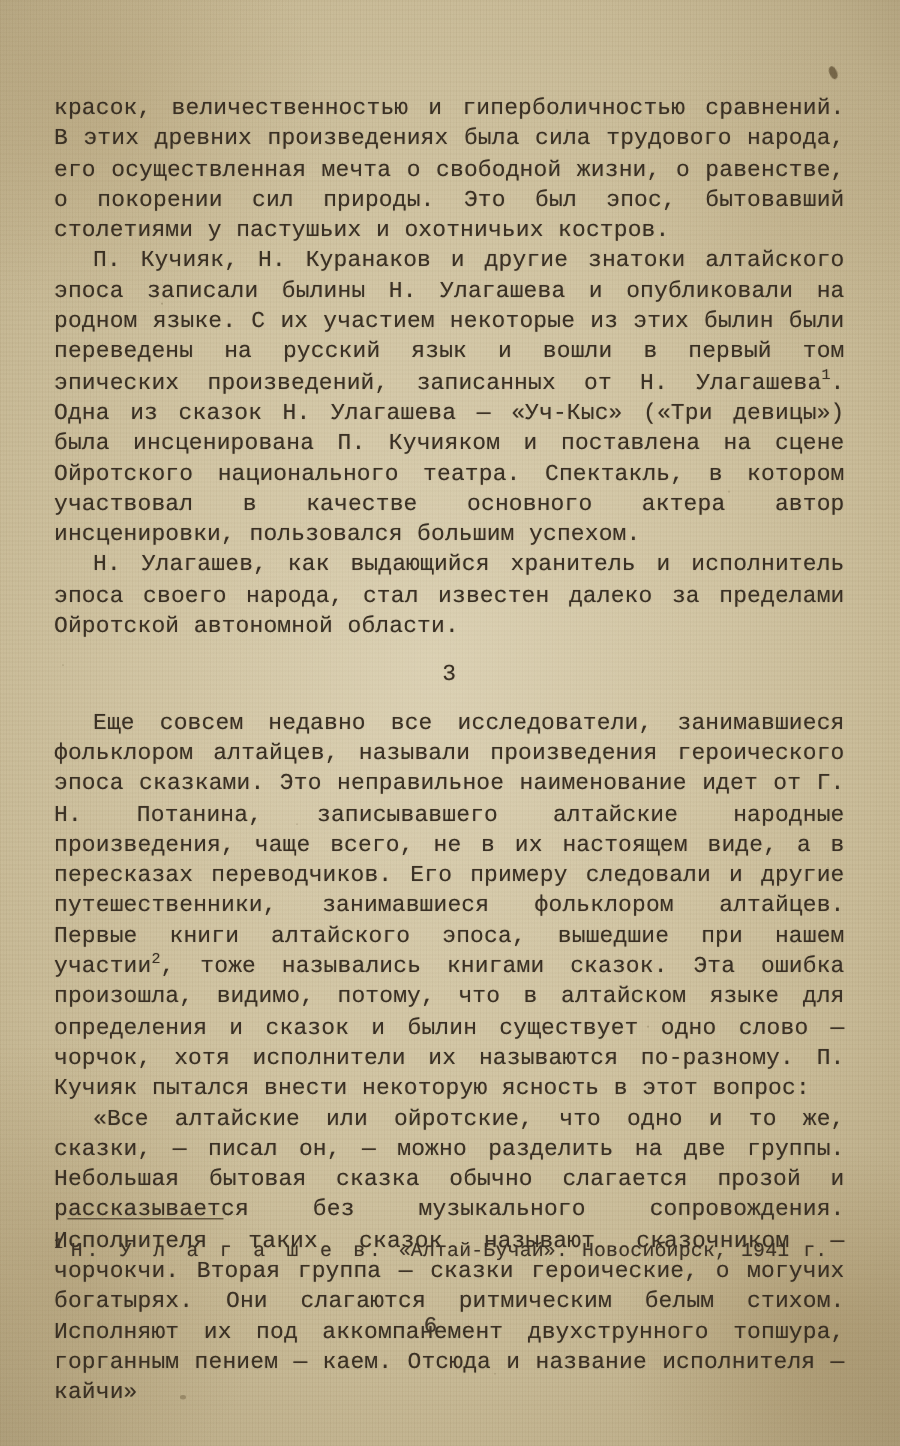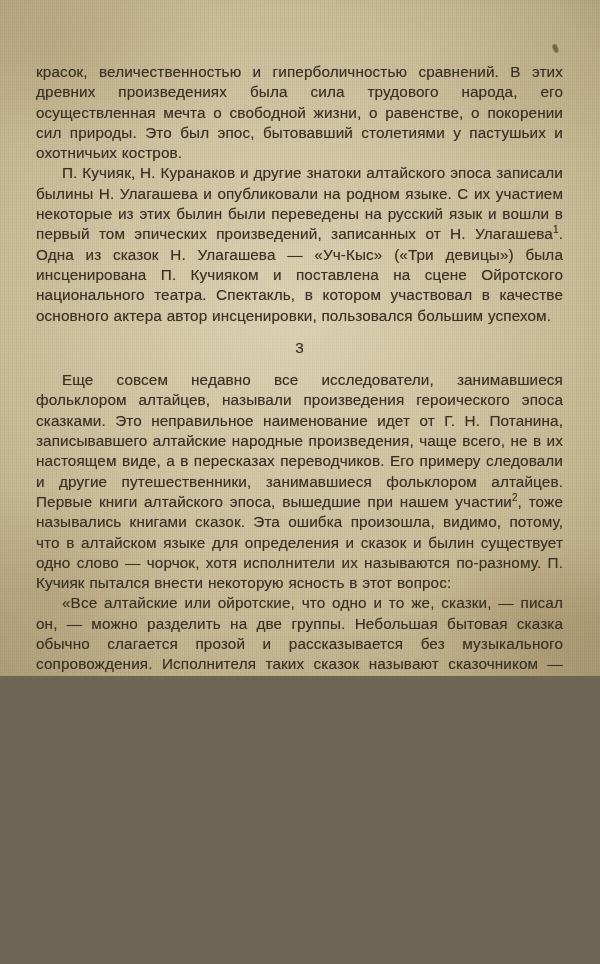--- a/index.html
+++ b/index.html
@@ -5,23 +5,23 @@
   html, body {
     margin: 0;
     padding: 0;
     background: #6e6554;
   }
 
   
   #page {
     position: relative;
     width: 600px;
-    height: 676px;
+    height: 964px;
     overflow: hidden;
-    font-family: Liberation Sans, sans-serif;
+    font-family: Liberation Mono, monospace;
     background-color: #c6b894;
     background-image:
       
       radial-gradient(ellipse 78% 72% at 48% 46%,
         rgba(255,250,232,0.34) 0%,
         rgba(255,248,226,0.16) 42%,
         rgba(120,98,58,0.00) 66%,
         rgba(110,88,48,0.13) 84%,
         rgba(96,76,40,0.27) 100%),
       
@@ -189,20 +189,21 @@
   <div class="fleck" id="fleck-2"></div>
 
   <div id="ink">
 
     <div id="textblock">
 
       <p class="para noindent">красок, величественностью и гиперболичностью сравнений. В этих древних произведениях была сила трудового народа, его осуществленная мечта о свободной жизни, о равенстве, о покорении сил природы. Это был эпос, бытовавший столетиями у пастушьих и охотничьих костров.</p>
 
       <p class="para"><span>П. Кучияк, Н. Куранаков и другие знатоки алтайского эпоса записали былины Н. Улагашева и опубликовали на родном языке. С их участием некоторые из этих былин были переведены на русский язык и вошли в первый том эпических произведений, записанных от Н. Улагашева</span><sup class="fn">1</sup><span>. Одна из сказок Н. Улагашева — «Уч-Кыс» («Три девицы») была инсценирована П. Кучияком и поставлена на сцене Ойротского национального театра. Спектакль, в котором участвовал в качестве основного актера автор инсценировки, пользовался большим успехом.</span></p>
 
+      <p class="para">Н. Улагашев, как выдающийся хранитель и исполнитель эпоса своего народа, стал известен далеко за пределами Ойротской автономной области.</p>
 
       <p class="section-num gap-before gap-after">3</p>
 
       <p class="para"><span>Еще совсем недавно все исследователи, занимавшиеся фольклором алтайцев, называли произведения героического эпоса сказками. Это неправильное наименование идет от Г. Н. Потанина, записывавшего алтайские народные произведения, чаще всего, не в их настоящем виде, а в пересказах переводчиков. Его примеру следовали и другие путешественники, занимавшиеся фольклором алтайцев. Первые книги алтайского эпоса, вышедшие при нашем участии</span><sup class="fn">2</sup><span>, тоже назывались книгами сказок. Эта ошибка произошла, видимо, потому, что в алтайском языке для определения и сказок и былин существует одно слово — чорчок, хотя исполнители их называются по-разному. П. Кучияк пытался внести некоторую ясность в этот вопрос:</span></p>
 
       <p class="para">«Все алтайские или ойротские, что одно и то же, сказки, — писал он, — можно разделить на две группы. Небольшая бытовая сказка обычно слагается прозой и рассказывается без музыкального сопровождения. Исполнителя таких сказок называют сказочником — чорчокчи. Вторая группа — сказки героические, о могучих богатырях. Они слагаются ритмическим белым стихом. Исполняют их под аккомпанемент двухструнного топшура, горганным пением — каем. Отсюда и название исполнителя — кайчи»</p>
 
     </div>
 
     <div id="footnotes">

